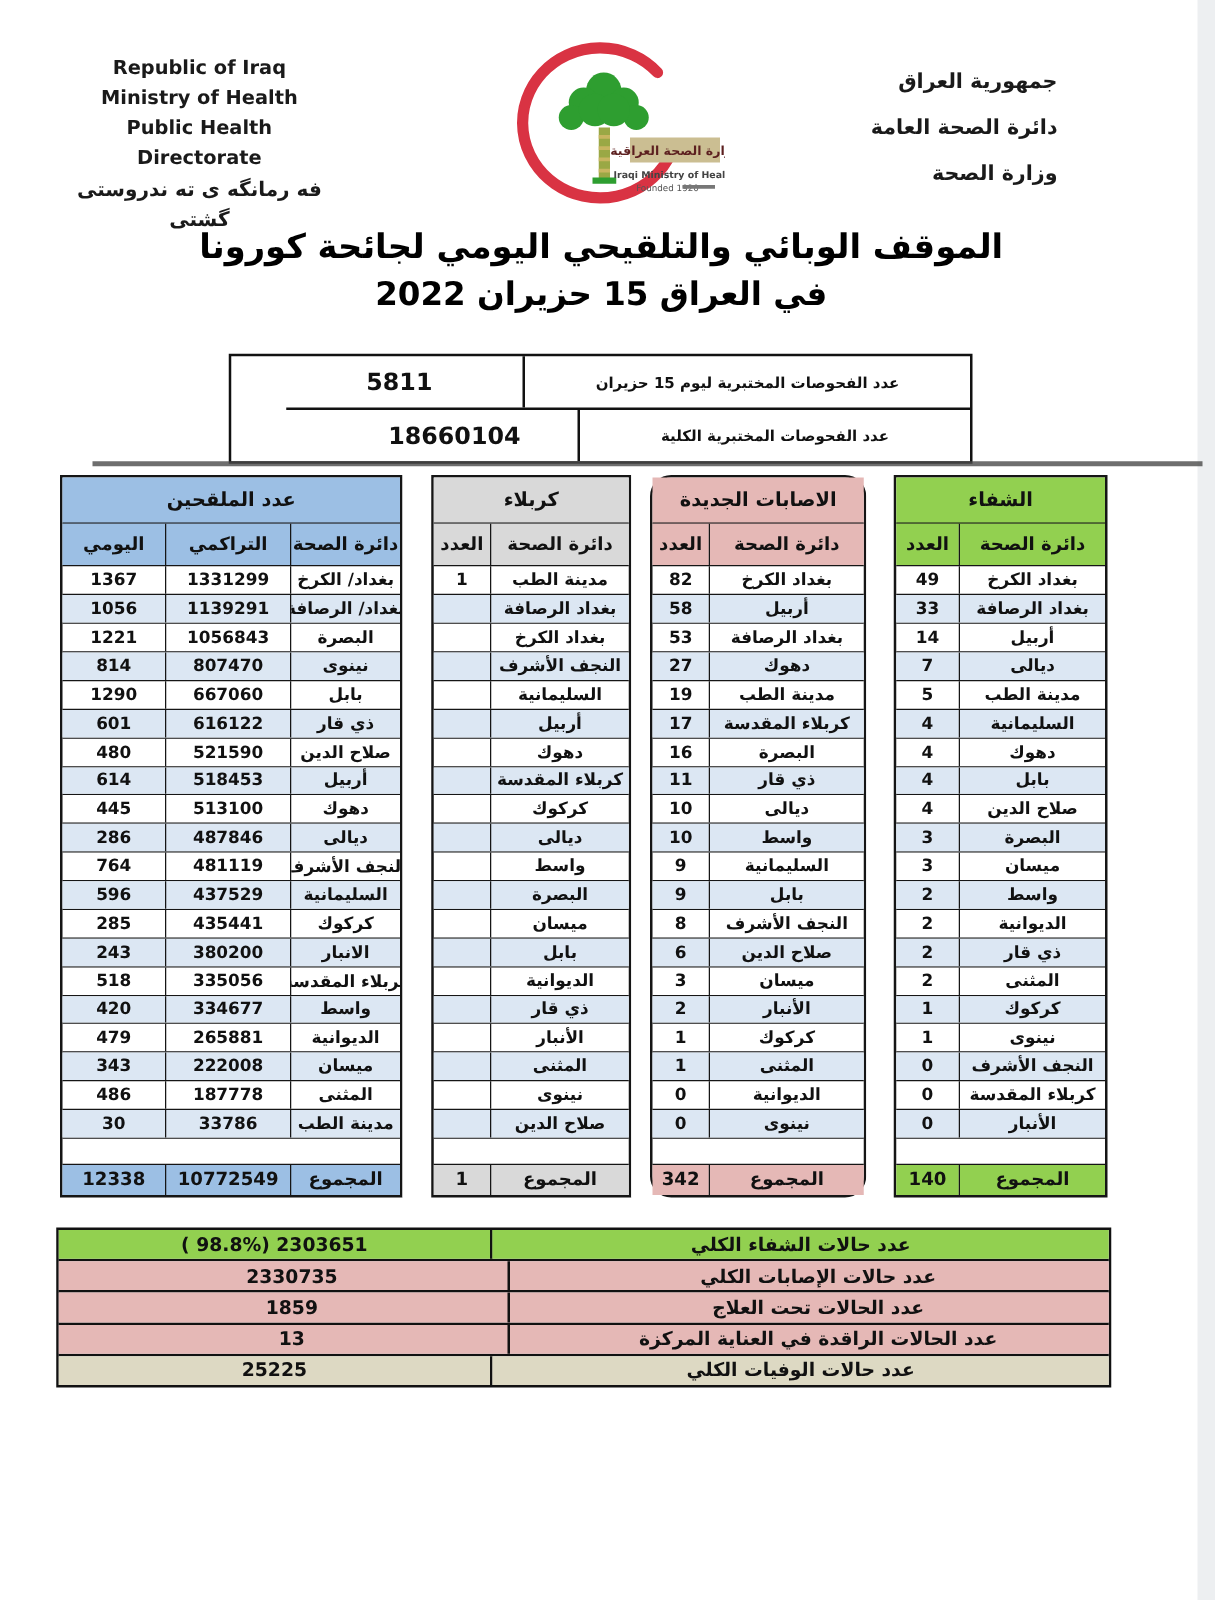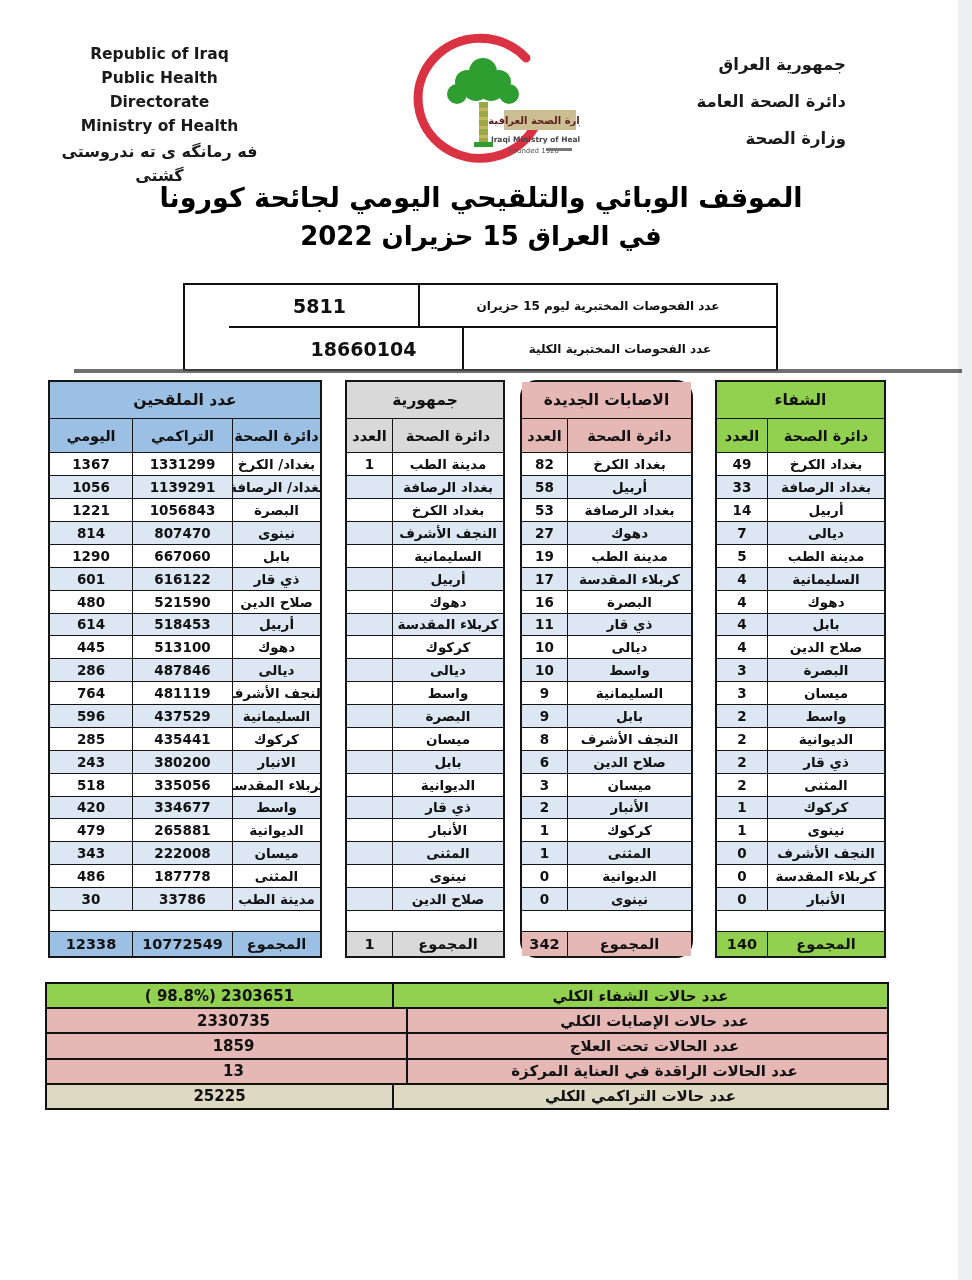--- a/index.html
+++ b/index.html
@@ -74,22 +74,22 @@
   .bg-pink{background:var(--pink);padding-left:14px;}
   .bg-beige{background:var(--beige);}
 </style>
 </head>
 <body>
 
 <div class="edge-strip"></div>
 
 <div class="lh-english">
   <div>Republic of Iraq</div>
+  <div>Ministry of Health</div>
   <div>Public Health Directorate</div>
-  <div>Ministry of Health</div>
   <div class="kurdish">فه رمانگه ی ته ندروستی گشتی</div>
 </div>
 
 <div class="logo">
   <svg width="192" height="146" viewBox="0 0 192 146">
     <path d="M 138 34 A 62 60 0 1 0 146 104" fill="none" stroke="#D93343" stroke-width="9" stroke-linecap="round"></path>
     <g>
       <circle cx="95" cy="48" r="14" fill="#2E9E30"></circle>
       <circle cx="79" cy="58" r="12" fill="#2E9E30"></circle>
       <circle cx="111" cy="58" r="12" fill="#2E9E30"></circle>
@@ -247,21 +247,21 @@
         <div class="cell c2">مدينة الطب</div>
       </div>
       <div class="trow total-row">
         <div class="cell c0">12338</div>
         <div class="cell c1">10772549</div>
         <div class="cell c2">المجموع</div>
       </div>
     </div>
   <div class="tgap g1"></div>
   <div class="subtable t-deaths">
-      <div class="group-head">جمهورية</div>
+      <div class="group-head">كربلاء</div>
       <div class="trow head-row">
         <div class="cell c0 colhead">العدد</div>
         <div class="cell c1 colhead">دائرة الصحة</div>
       </div>
       <div class="trow data-row">
         <div class="cell c0">1</div>
         <div class="cell c1">مدينة الطب</div>
       </div>
       <div class="trow data-row stripe">
         <div class="cell c0"></div>
@@ -542,15 +542,15 @@
   <div class="sum-row">
     <div class="sum-value bg-pink">1859</div>
     <div class="sum-label bg-pink">عدد الحالات تحت العلاج</div>
   </div>
   <div class="sum-row">
     <div class="sum-value bg-pink">13</div>
     <div class="sum-label bg-pink">عدد الحالات الراقدة في العناية المركزة</div>
   </div>
   <div class="sum-row">
     <div class="sum-value bg-beige">25225</div>
-    <div class="sum-label bg-beige">عدد حالات التراكمي الكلي</div>
+    <div class="sum-label bg-beige">عدد حالات الوفيات الكلي</div>
   </div>
 </div>
 
 </body></html>

